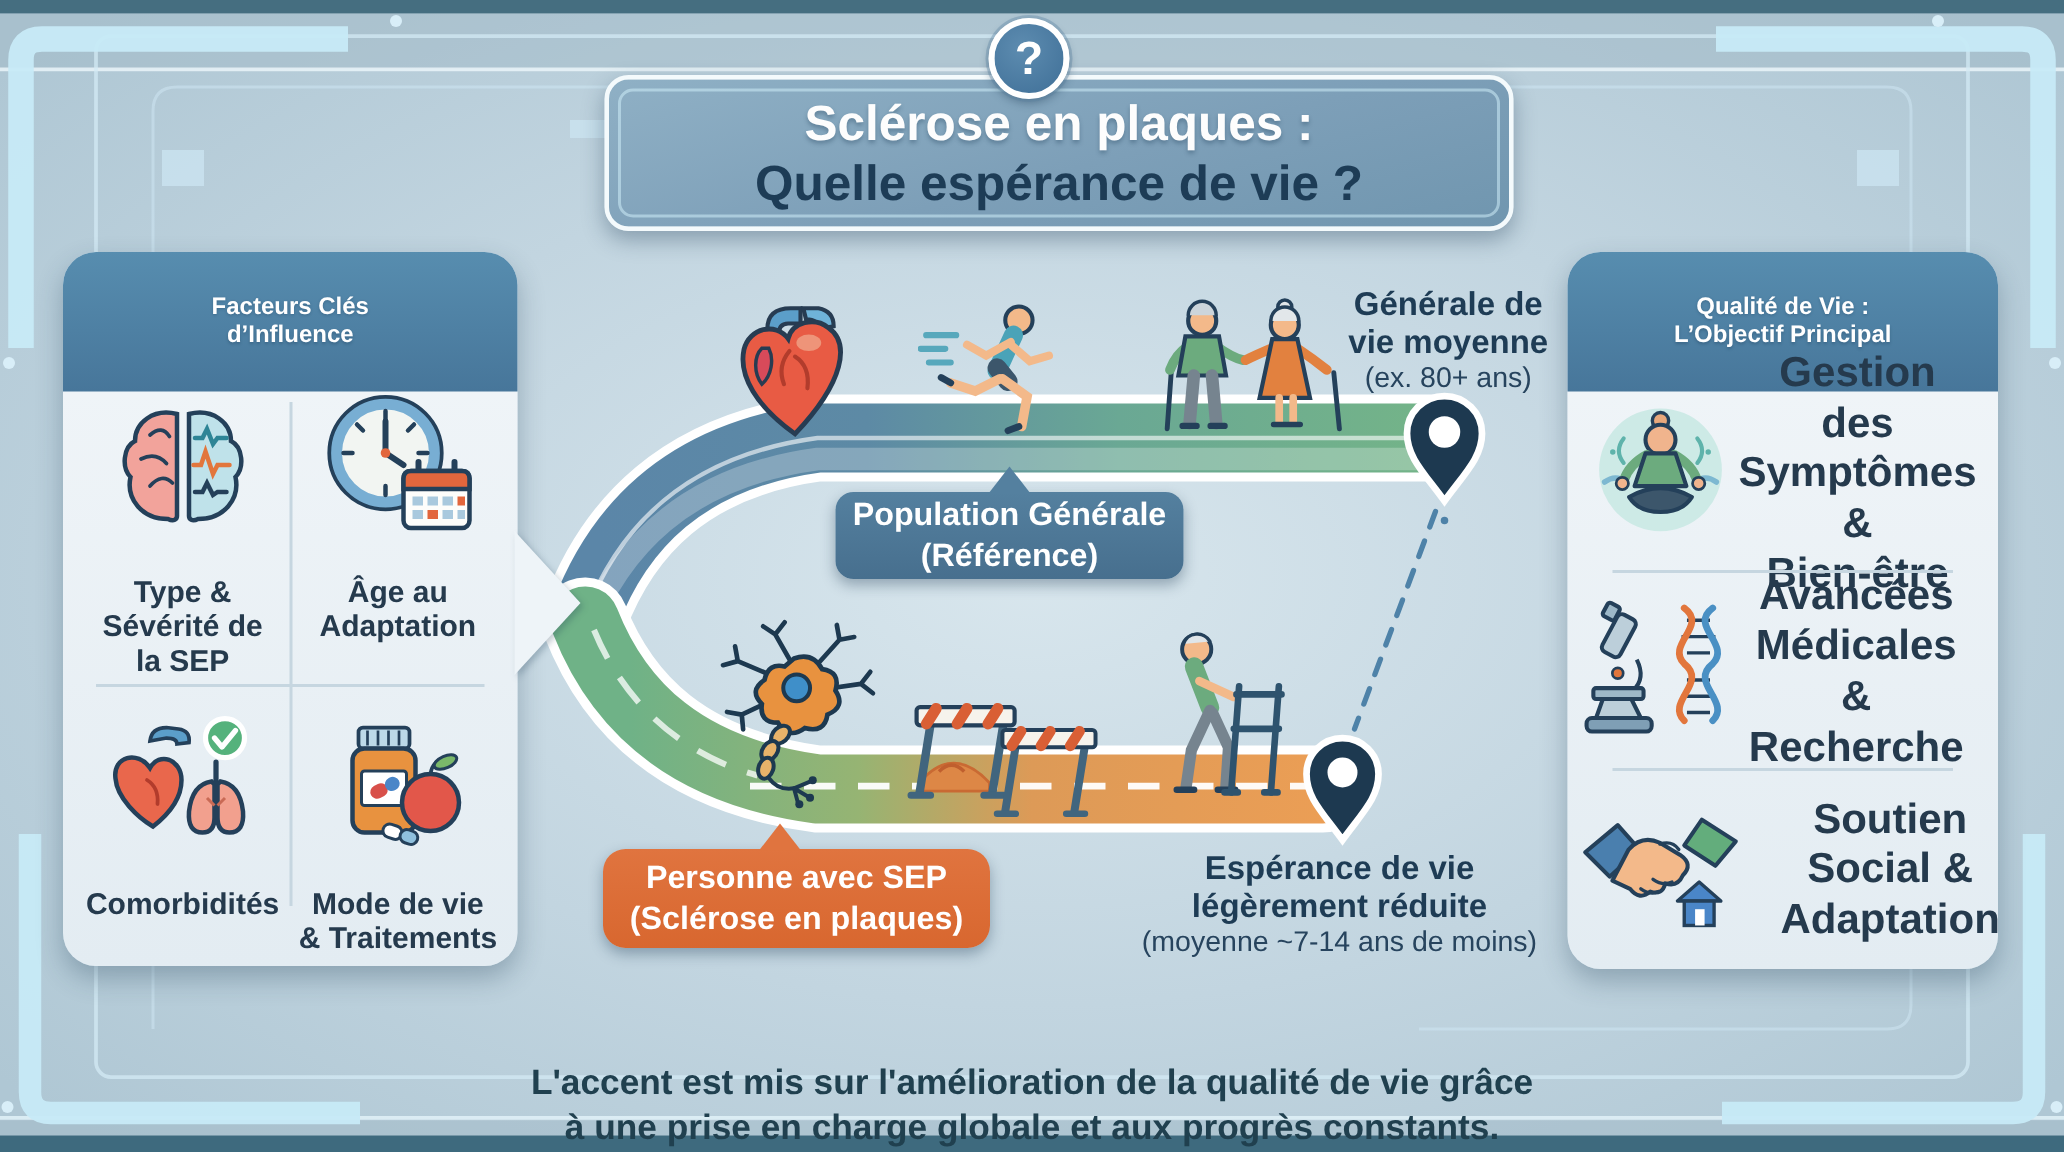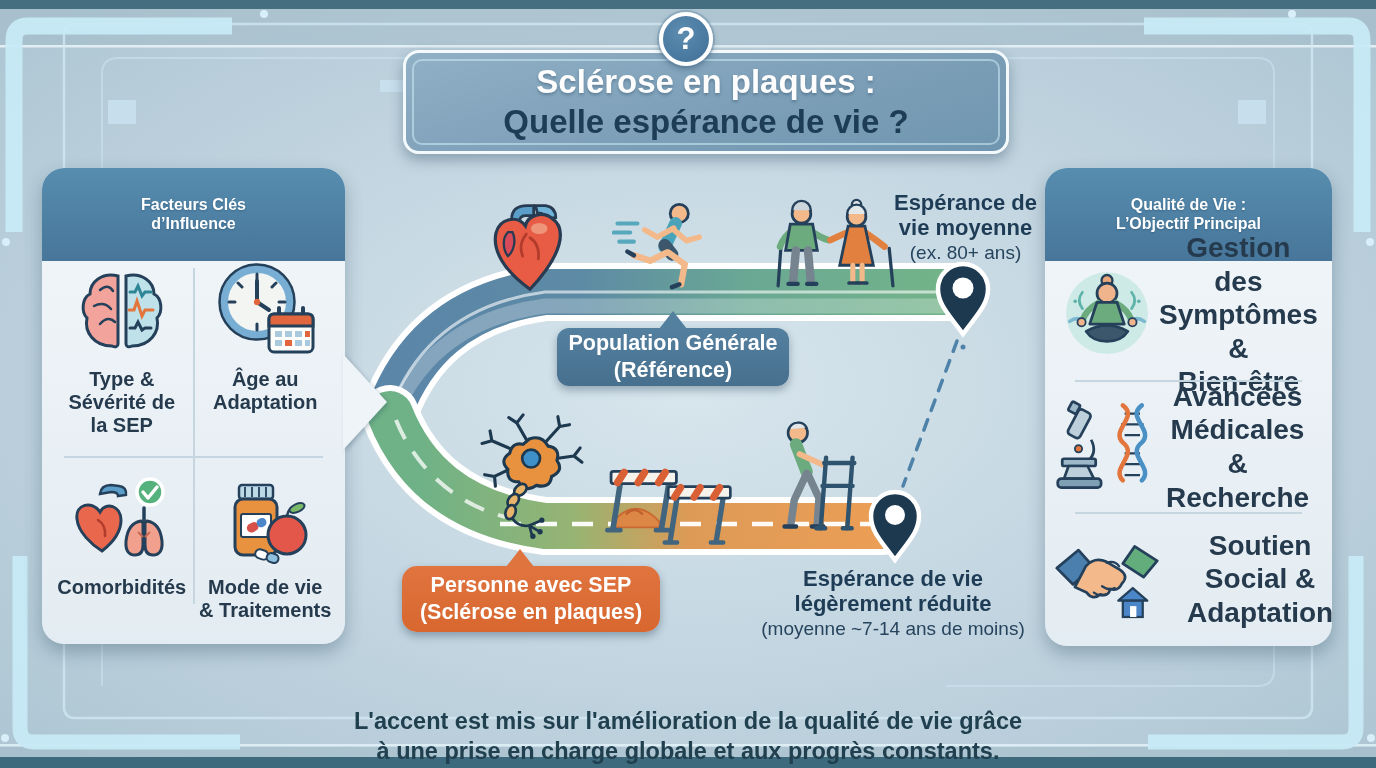--- a/index.html
+++ b/index.html
@@ -47,21 +47,21 @@
   }
   .panel-left{left:42px;top:168px;width:303px;height:476px;}
   .panel-left::after{ 
     content:"";position:absolute;right:-42px;top:186px;width:0;height:0;
     border-top:48px solid transparent;border-bottom:48px solid transparent;
     border-left:44px solid #eef4f8;filter:drop-shadow(2px 2px 2px rgba(25,55,80,.25));
   }
   .grid2{position:absolute;left:8px;right:8px;top:80px;bottom:10px;display:grid;
     grid-template-columns:1fr 1fr;grid-template-rows:212px 1fr;}
   .cell{display:flex;flex-direction:column;align-items:center;justify-content:flex-start;padding-top:12px;}
-  .cell .lbl{font-size:20px;font-weight:600;color:#253a4d;text-align:center;line-height:1.16;margin-top:4px;}
+  .cell .lbl{font-size:20px;font-weight:600;color:#253a4d;text-align:center;line-height:1.16;margin-top:20px;}
   .div-v{left:calc(50% - 1px);top:100px;bottom:40px;width:2px;background:#c6d6e0;}
   .div-h{left:22px;right:22px;top:288px;height:2px;background:#c6d6e0;}
 
   .panel-right{left:1045px;top:168px;width:287px;height:478px;}
   .rrow{position:absolute;left:10px;right:10px;height:122px;display:flex;align-items:center;}
   .rrow .ic{width:104px;flex:0 0 104px;display:flex;justify-content:center;}
   .rrow .lbl{flex:1;font-size:28px;font-weight:600;color:#253a4d;text-align:center;line-height:1.2;padding-right:6px;}
   .rdiv{left:30px;right:30px;height:2px;background:#c6d6e0;}
 
   
@@ -288,21 +288,21 @@
 (Sclérose en plaques)</span>
   </div>
 
   <div class="abs bubble bubble-blue">
     <span class="notch"></span>
     <span class="pre">Population Générale
 (Référence)</span>
   </div>
 
   <div class="abs annot annot-top">
-    <div class="main pre">Espérance de
+    <div class="main pre">Générale de
 vie moyenne</div>
     <div class="sub">(ex. 80+ ans)</div>
   </div>
 
   <div class="abs annot annot-bottom">
     <div class="main pre">Espérance de vie
 légèrement réduite</div>
     <div class="sub">(moyenne ~7-14 ans de moins)</div>
   </div>
 

